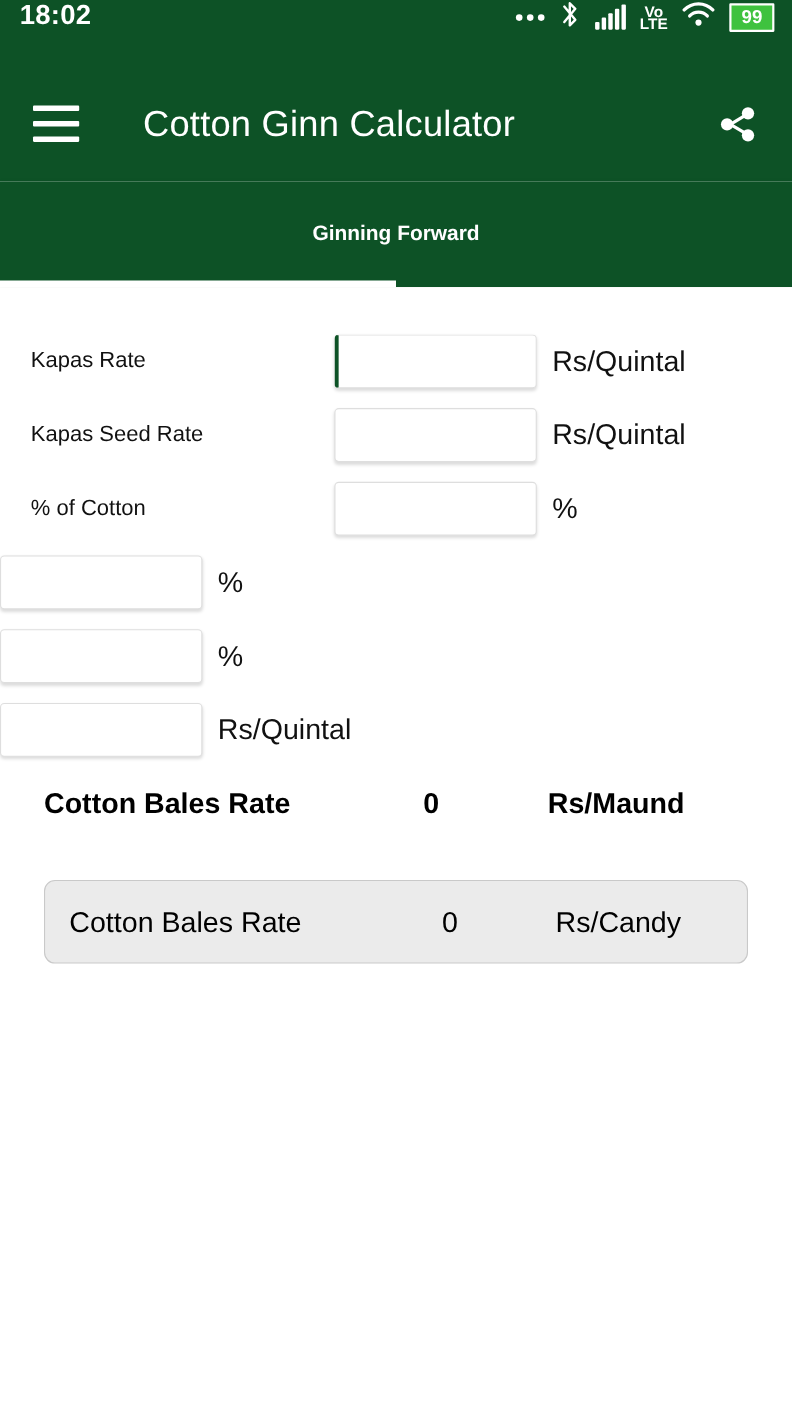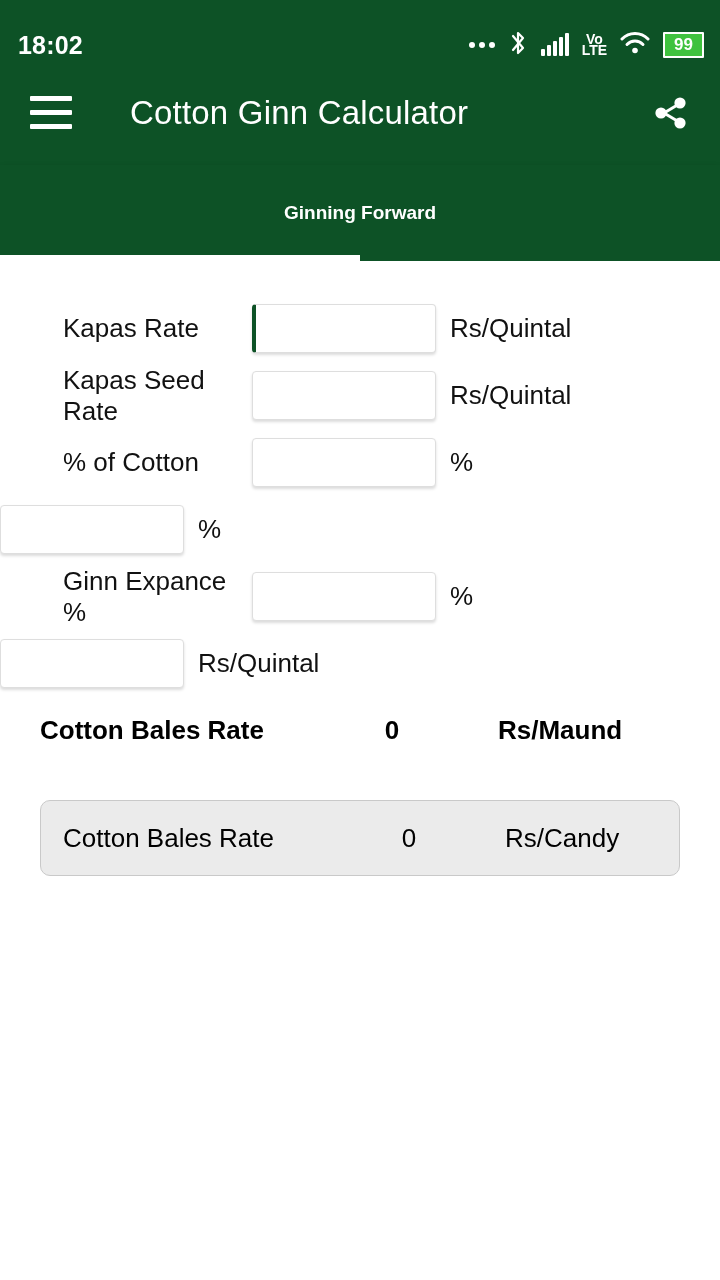--- a/index.html
+++ b/index.html
@@ -13,21 +13,21 @@
     font-family: "Liberation Sans", "DejaVu Sans", sans-serif;
     overflow: hidden;
     position: relative;
   }
 
   
   .status-bar {
     height: 60px;
     background: #0d5226;
     display: flex;
-    align-items: flex-end;
+    align-items: flex-start;
     justify-content: space-between;
     padding: 0 16px 0 18px;
     box-sizing: border-box;
   }
   .status-time {
     color: #ffffff;
     font-size: 25px;
     font-weight: bold;
     letter-spacing: 0.2px;
   }
@@ -160,24 +160,24 @@
     position: relative;
     padding-top: 34px;
     background: #ffffff;
   }
   .form-row {
     height: 67px;
     display: flex;
     align-items: center;
   }
   .row-label {
-    width: 252px;
-    padding-left: 63px;
-    box-sizing: border-box;
-    font-size: 26px;
+    width: 304px;
+    padding-left: 28px;
+    box-sizing: border-box;
+    font-size: 20px;
     color: #111111;
   }
   .field-wrap {
     width: 184px;
     position: relative;
   }
   .text-field {
     width: 184px;
     height: 49px;
     box-sizing: border-box;
@@ -337,21 +337,20 @@
   </div>
 
   <div class="form-row">
     <div class="field-wrap">
       <input class="text-field" type="text" placeholder="" style="">
     </div>
     <div class="row-unit">%</div>
   </div>
 
   <div class="form-row">
-    <div class="row-label">Ginn Expance %</div>
     <div class="field-wrap">
       <input class="text-field" type="text" placeholder="" style="">
     </div>
     <div class="row-unit">%</div>
   </div>
 
   <div class="form-row">
     <div class="field-wrap">
       <input class="text-field" type="text" placeholder="" style="">
     </div>

